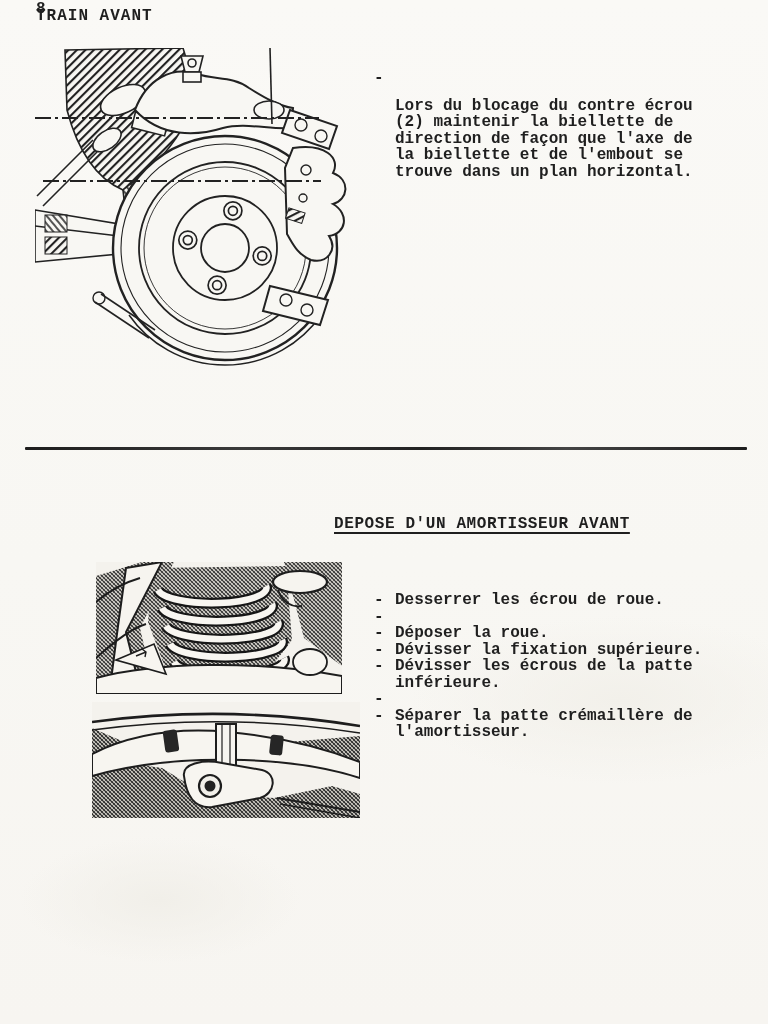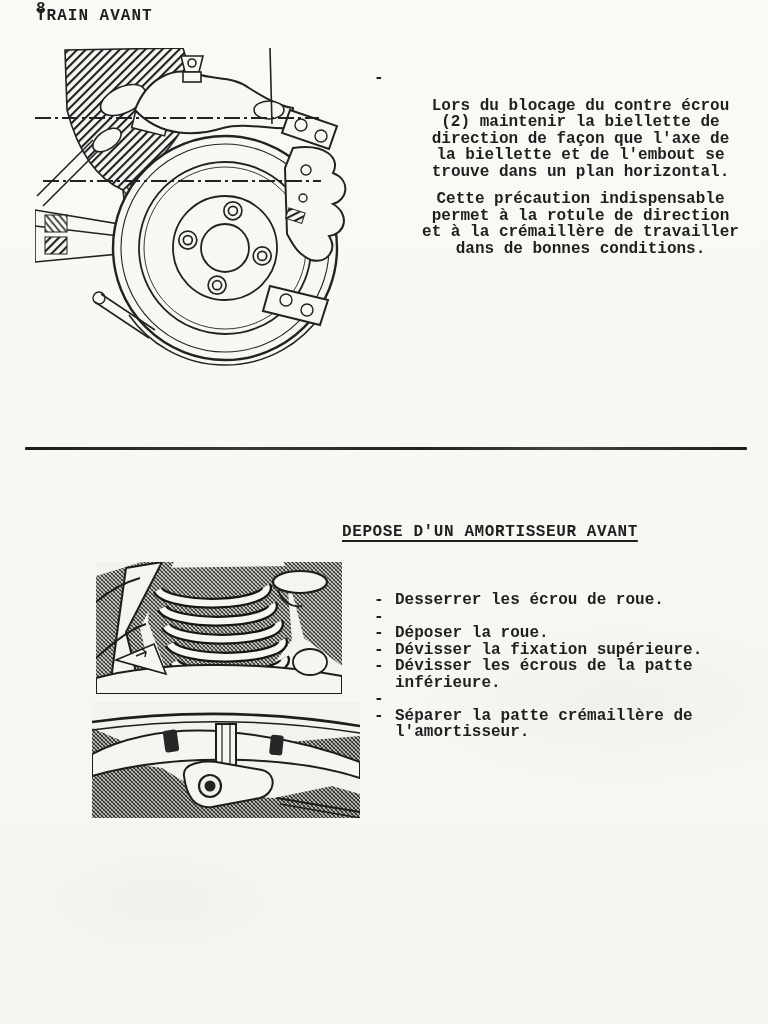--- a/index.html
+++ b/index.html
@@ -20,31 +20,31 @@
   .page-number{left:36px;top:1px;}
   .section-title{left:36px;top:8px;letter-spacing:1px;}
   .fig{position:absolute;}
   .fig svg{display:block;}
   .divider{
     left:25px;top:447px;width:722px;height:3px;
     background:linear-gradient(90deg,#1d1d1d 0%,#3a3a3a 30%,#222 55%,#444 75%,#1d1d1d 100%);
     border-radius:1px;
   }
   .heading{
-    left:326px;top:508px;margin:16px;font-size:16px;font-weight:700;
+    left:326px;top:508px;margin:8px;font-size:16px;font-weight:700;
     letter-spacing:0.6px;
     text-decoration:underline;text-decoration-thickness:2px;text-underline-offset:4px;
   }
   .text-col{left:374px;width:392px;}
   .top-text{top:70px;}
   .bottom-list{top:592px;}
   .step{display:flex;margin:0;}
   .step .dash{width:21px;flex:none;}
   .step .txt{white-space:pre-line;}
-  .para{margin:11px 0 0 21px;white-space:pre-line;text-align:center;}
+  .para{margin:11px 0 0 21px;white-space:pre-line;}
   .bottom-list .step{margin:0;}
 </style>
 </head>
 <body>
 
 <div class="page">
 
   <div class="abs page-number">8</div>
   <div class="abs section-title">TRAIN AVANT</div>
 
@@ -135,24 +135,20 @@
 
   <div class="abs text-col top-text">
     <div class="step">
       <span class="dash">-</span>
     </div>
     <p class="para">Lors du blocage du contre écrou
 (2) maintenir la biellette de
 direction de façon que l'axe de
 la biellette et de l'embout se
 trouve dans un plan horizontal.</p>
-    <p class="para">Cette précaution indispensable
-permet à la rotule de direction
-et à la crémaillère de travailler
-dans de bonnes conditions.</p>
   </div>
 
   <div class="abs divider"></div>
 
   <h2 class="abs heading">DEPOSE D'UN AMORTISSEUR AVANT</h2>
 
   <div class="fig" style="left:96px;top:562px;width:246px;height:132px;">
     <svg width="246" height="132" viewBox="0 0 246 132">
       <defs>
         <pattern id="ht2" patternUnits="userSpaceOnUse" width="4" height="4">

